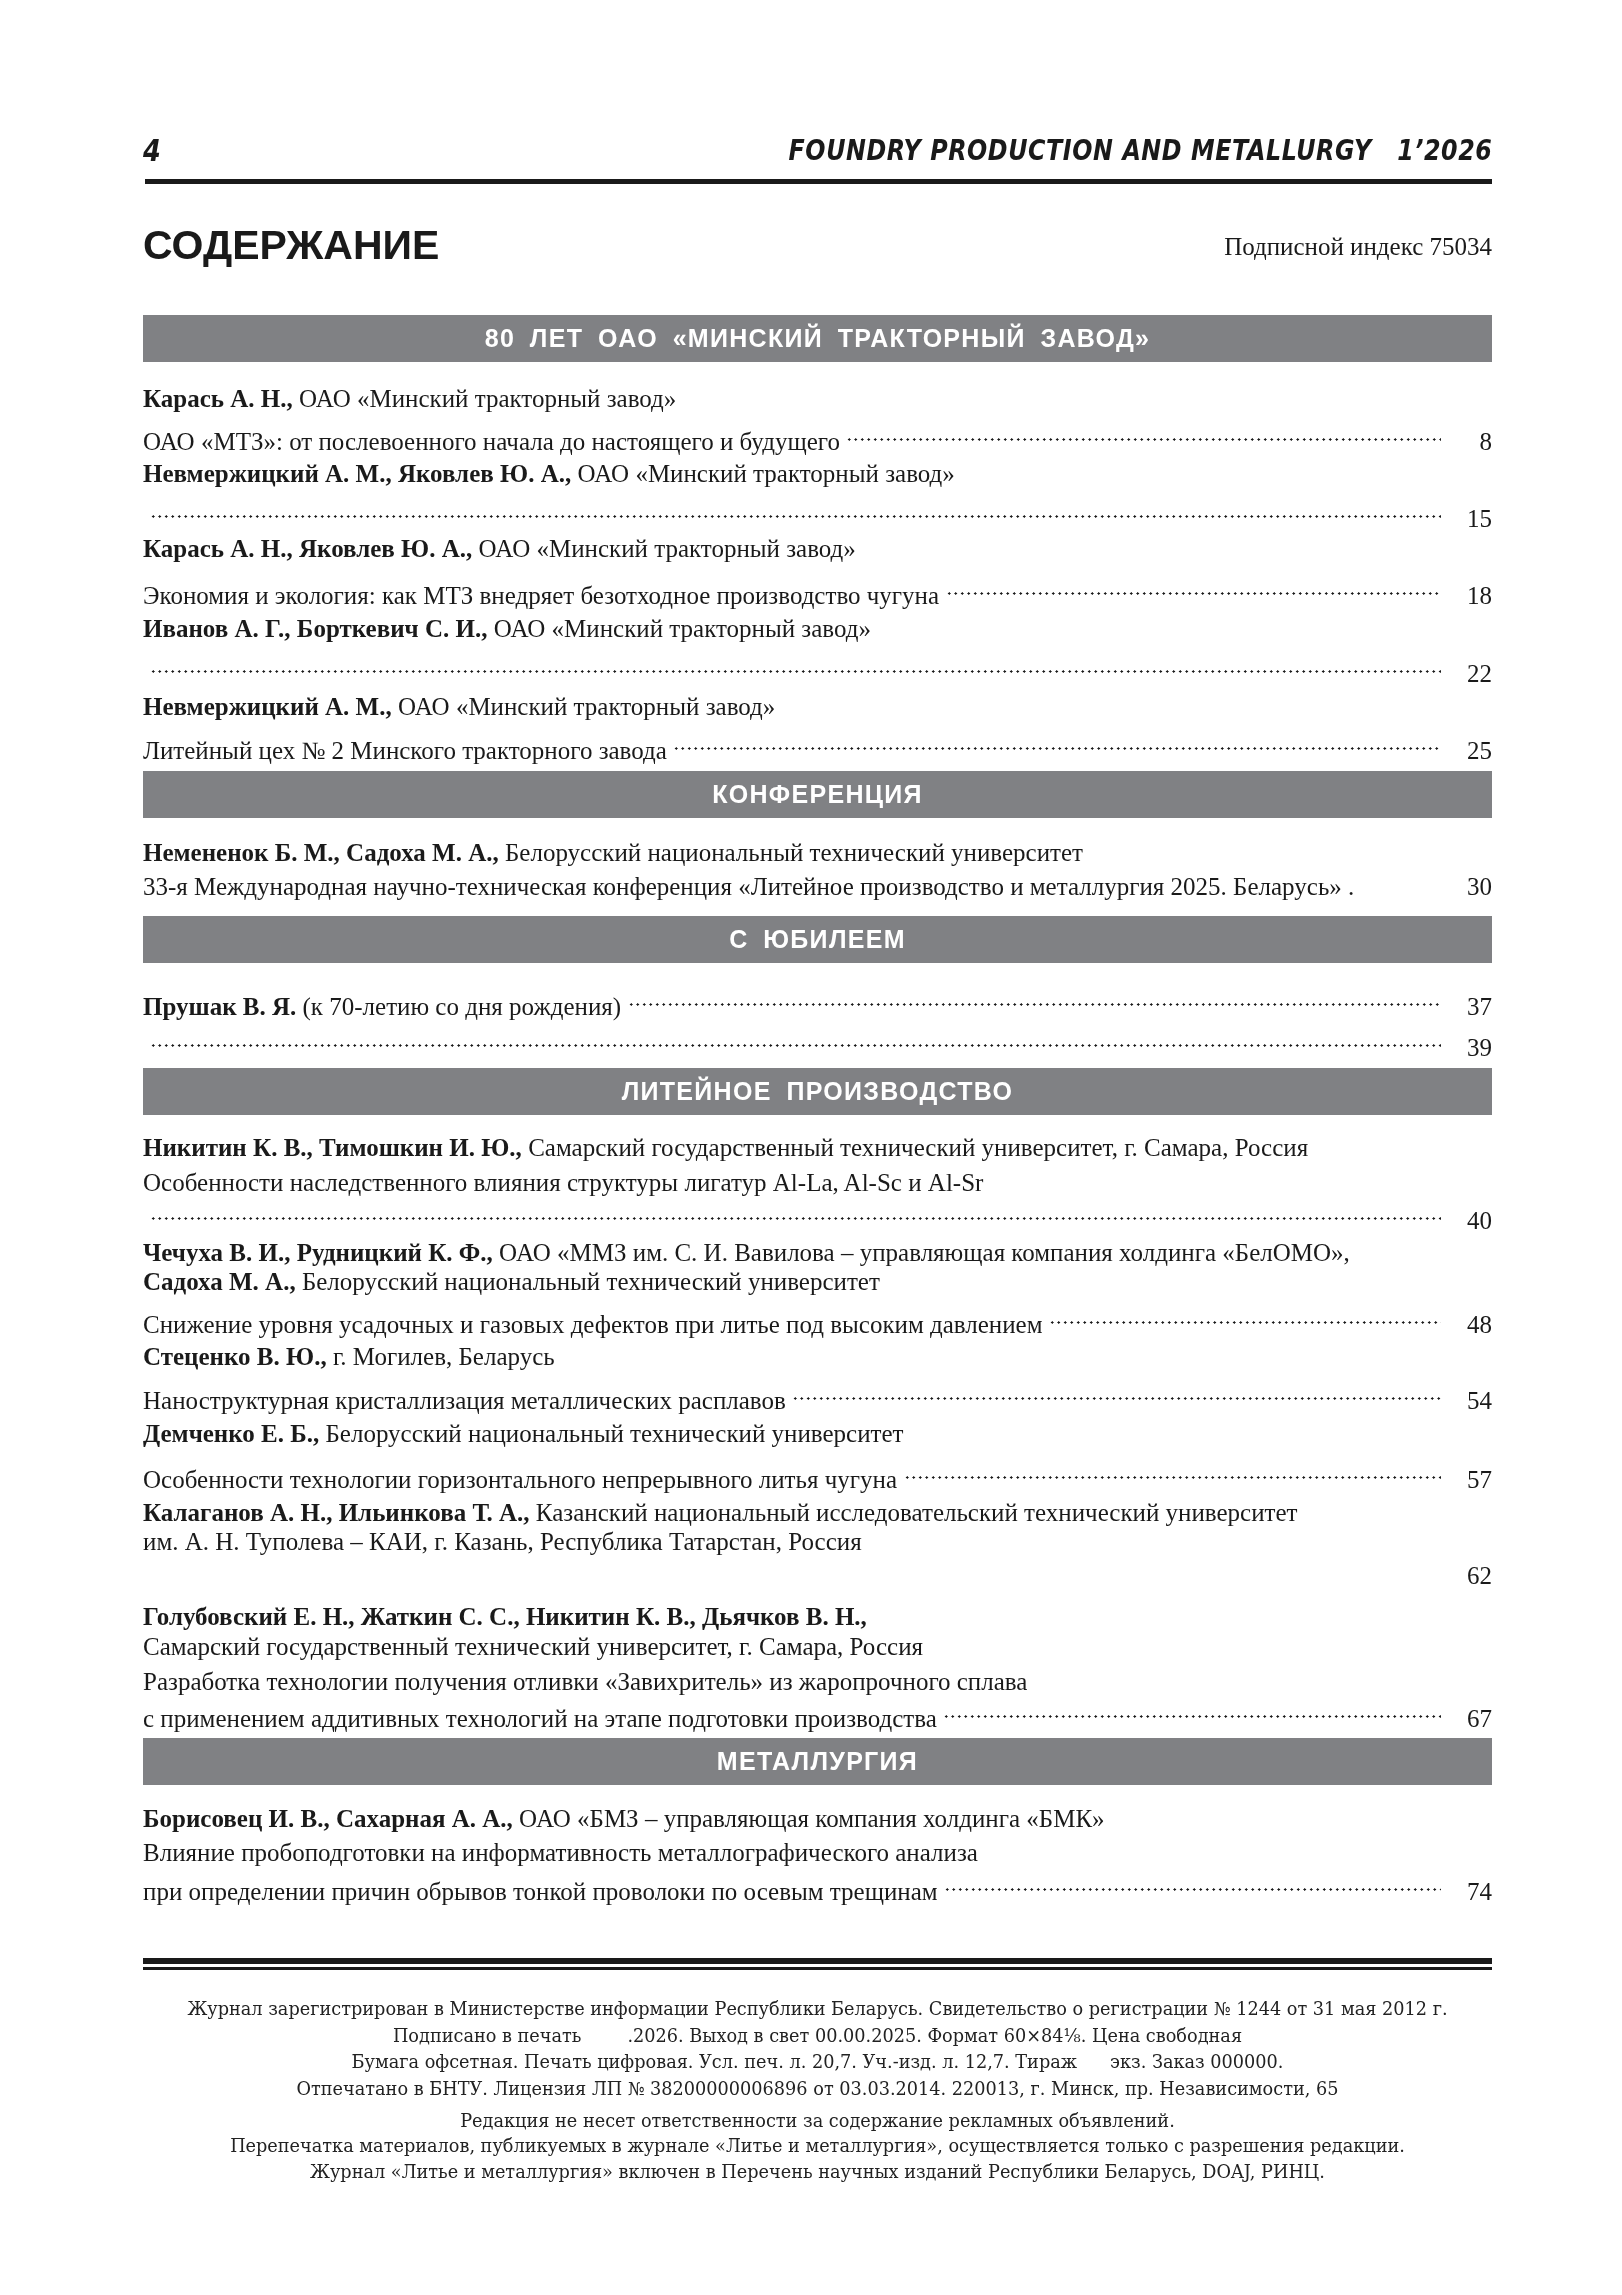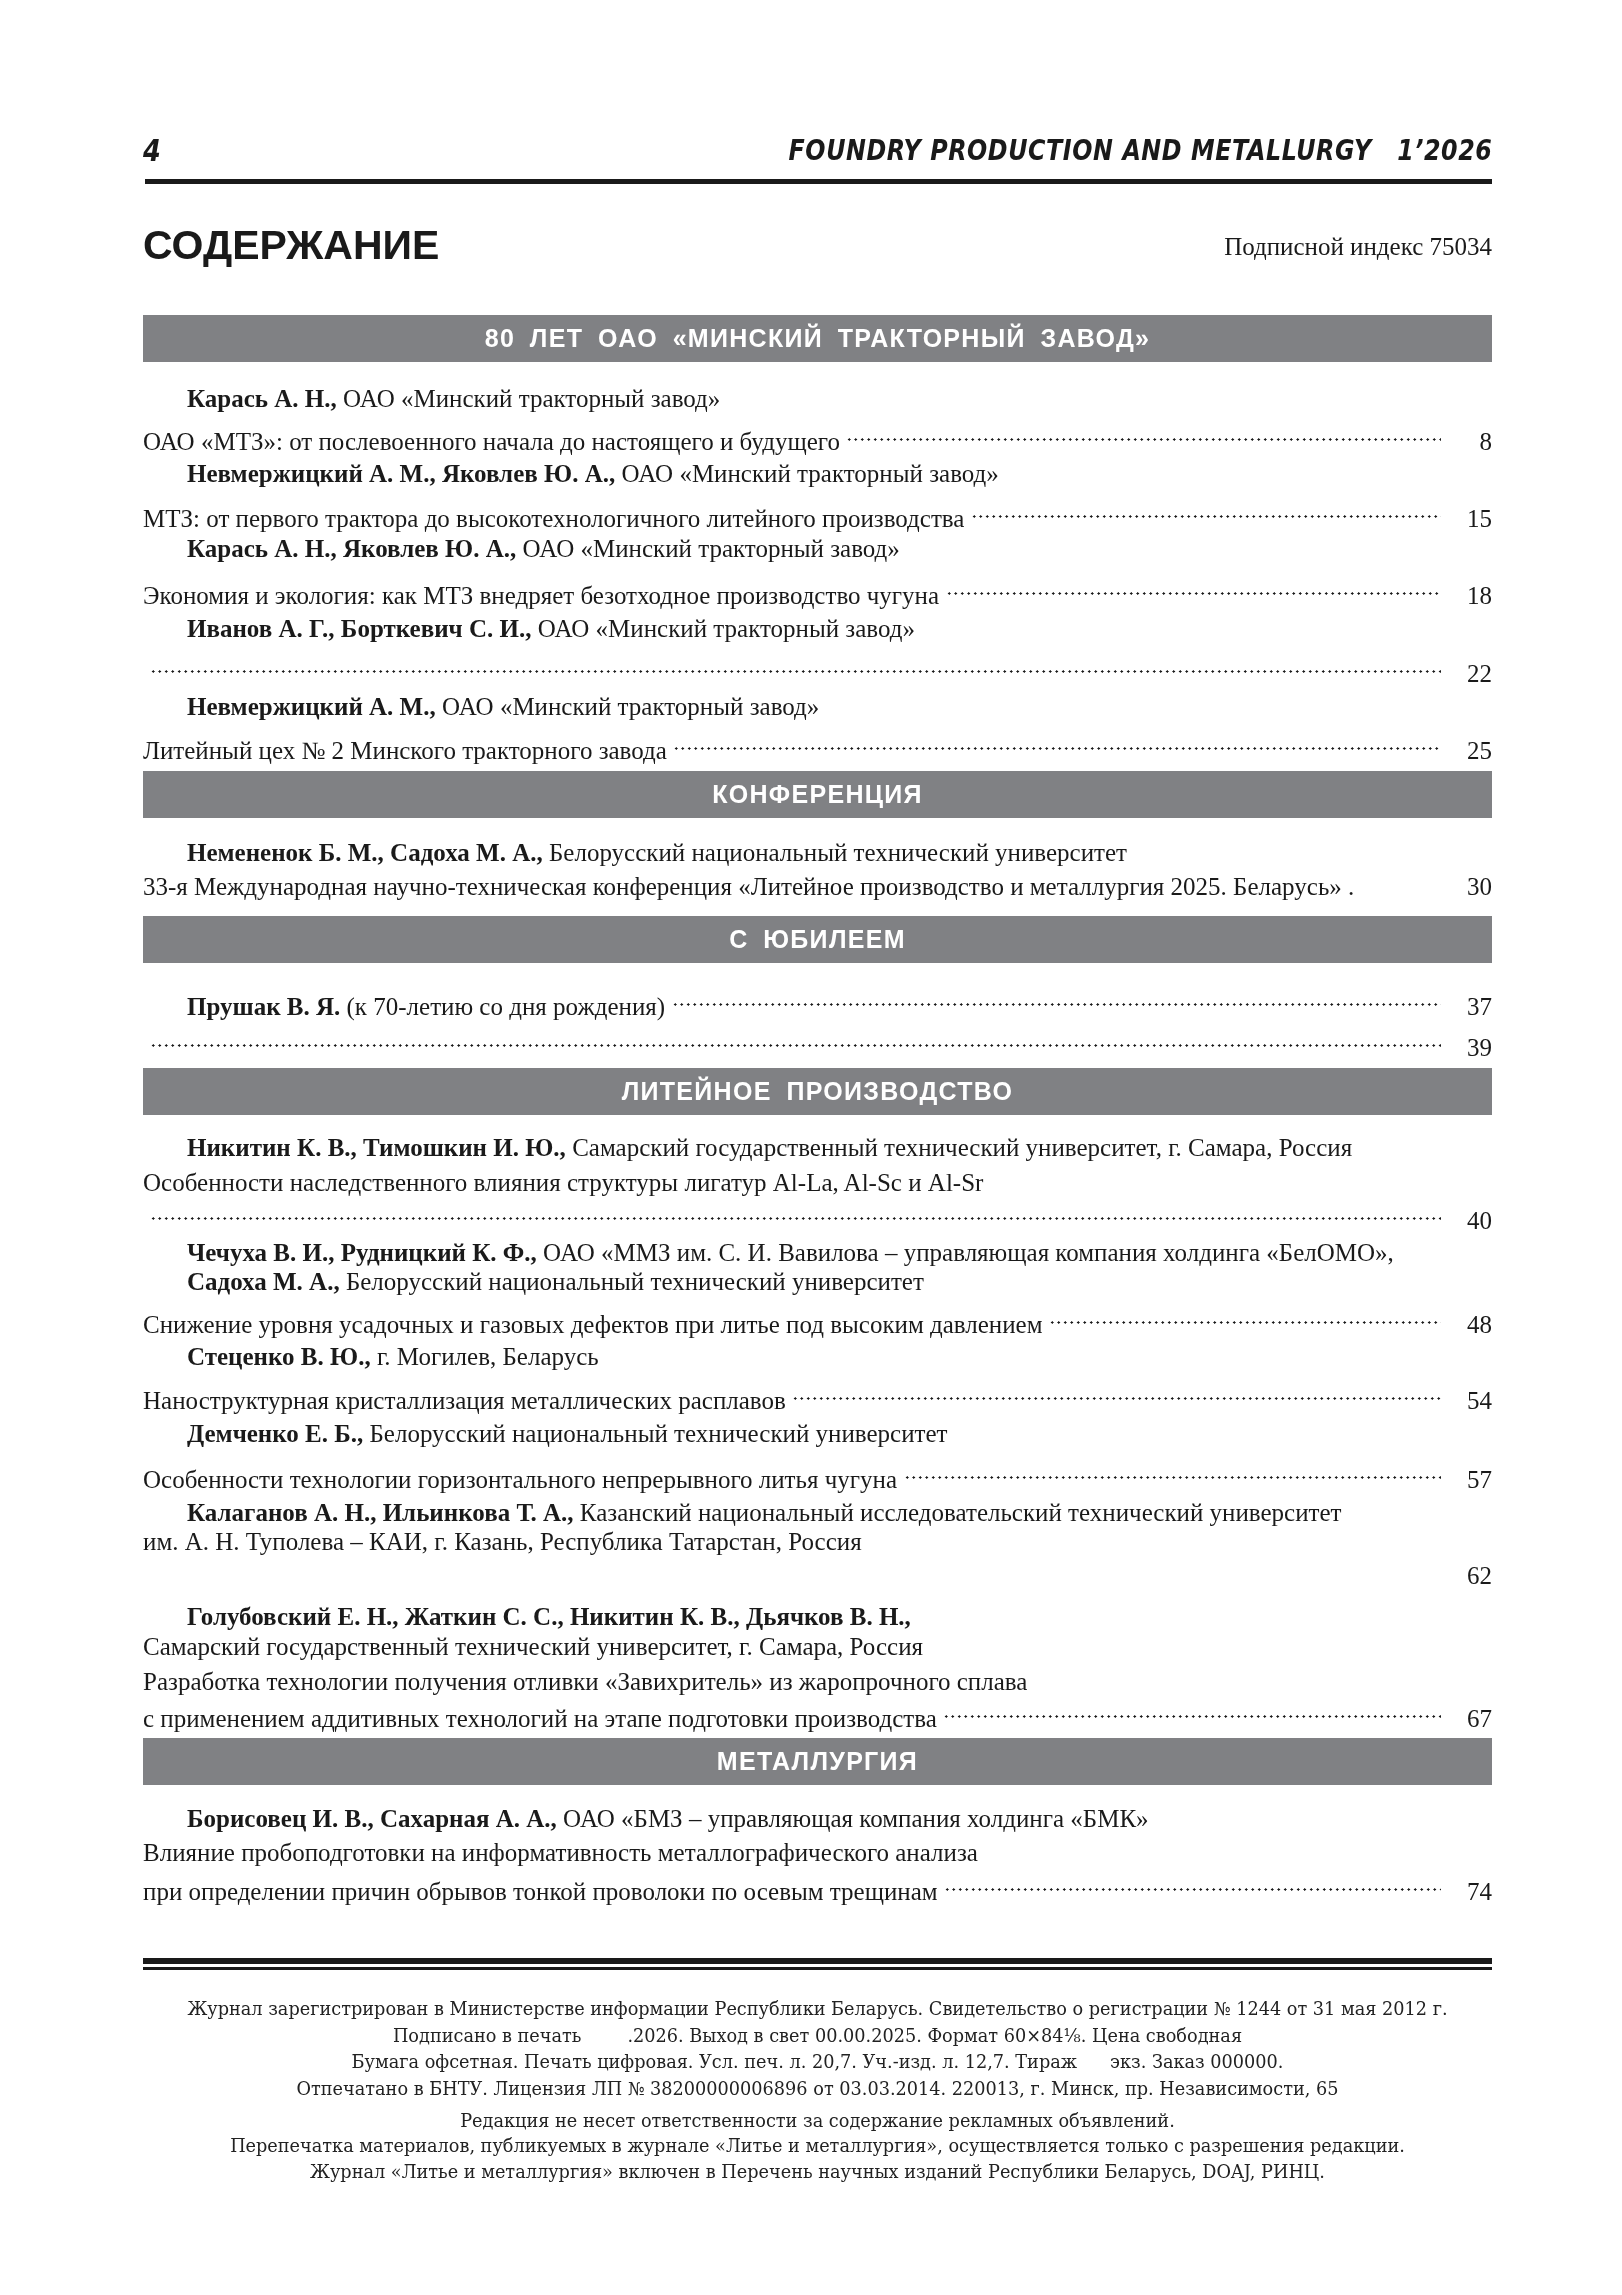--- a/index.html
+++ b/index.html
@@ -26,21 +26,21 @@
   .band {
     left: 143px; width: 1349px; height: 47px; background: #808184; color: #ffffff;
     font-family: "Liberation Sans", sans-serif; font-weight: bold; font-size: 25px; line-height: 47px;
     text-align: center; letter-spacing: 1.3px; word-spacing: 6.5px;
   }
   .line {
     left: 143px; width: 1349px; height: 35px; font-family: "Liberation Serif", serif; font-size: 25px;
     line-height: 35px; white-space: nowrap; display: flex; align-items: baseline;
   }
   .line .txt { flex: 0 0 auto; }
-  .line b { font-weight: bold; margin-left: 44px; }
+  .line b { font-weight: bold; }
   .line .dots {
     flex: 1 1 auto; margin: 0 9.2px 0 6.5px; overflow: hidden; height: 35px; position: relative;
   }
   .line .dots::before {
     content: ""; position: absolute; left: 0; right: 0; bottom: 9.2px; height: 2.6px;
     background-image: radial-gradient(circle, #1a1a1a 1px, transparent 1.2px);
     background-size: 6.5px 2.6px; background-repeat: repeat-x;
   }
   .line .pg { flex: 0 0 auto; width: 42px; text-align: right; }
   .line .pg-nodots { margin-left: auto; }
@@ -70,21 +70,20 @@
 <div class="abs line" style="top:415px">
     <span class="txt">ОАО «МТЗ»: от послевоенного начала до настоящего и будущего</span>
     <span class="dots"></span>
     <span class="pg">8</span>
   </div>
 
 <div class="abs line" style="top:456px">
     <span class="txt"><b>Невмержицкий А. М., Яковлев Ю. А.,</b><span> ОАО «Минский тракторный завод»</span></span>
   </div>
 <div class="abs line" style="top:492px">
-    <span class="txt">МТЗ: от первого трактора до высокотехнологичного литейного производства</span>
     <span class="dots"></span>
     <span class="pg">15</span>
   </div>
 
 <div class="abs line" style="top:531px">
     <span class="txt"><b>Карась А. Н., Яковлев Ю. А.,</b><span> ОАО «Минский тракторный завод»</span></span>
   </div>
 <div class="abs line" style="top:569px">
     <span class="txt">Экономия и экология: как МТЗ внедряет безотходное производство чугуна</span>
     <span class="dots"></span>

